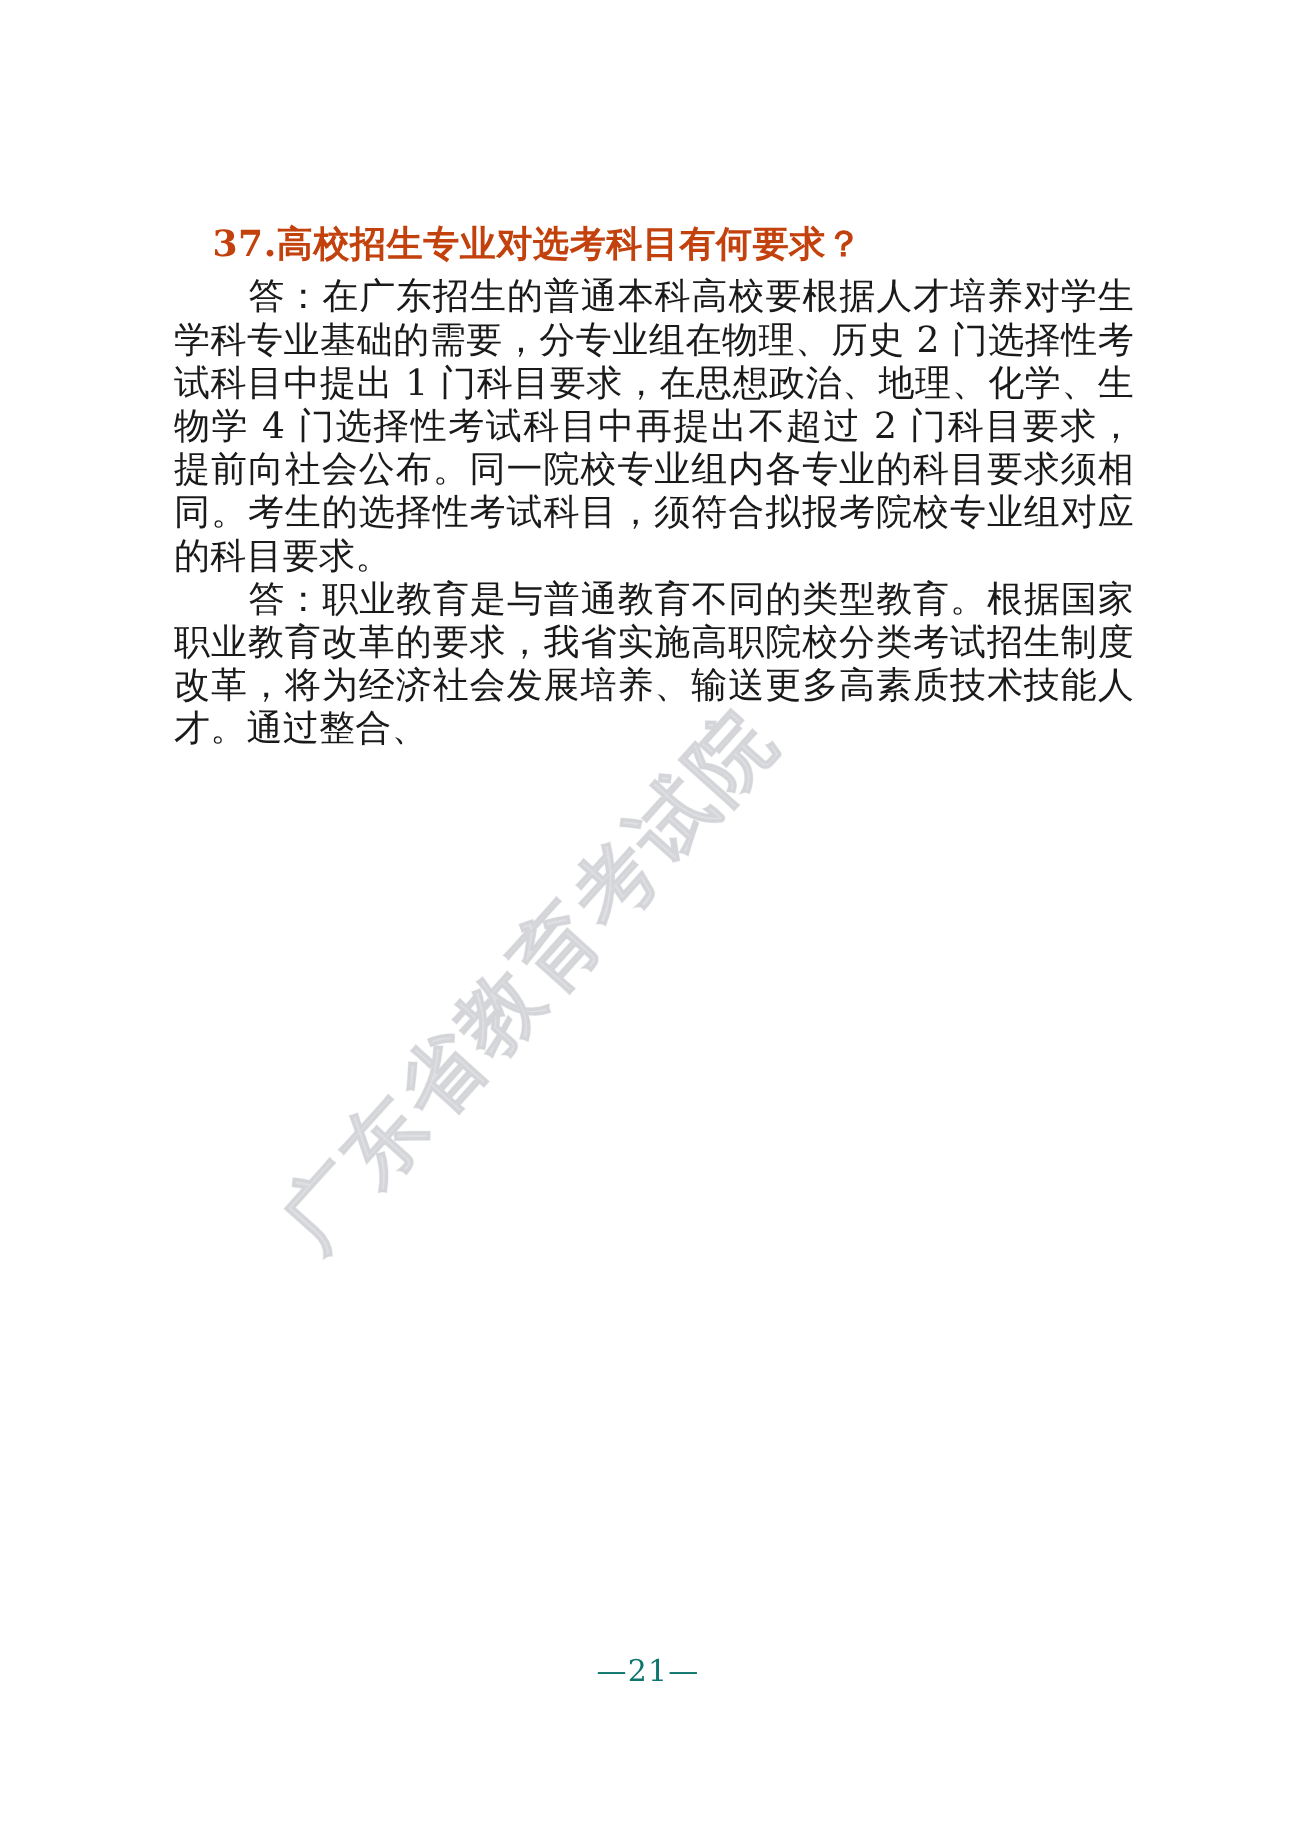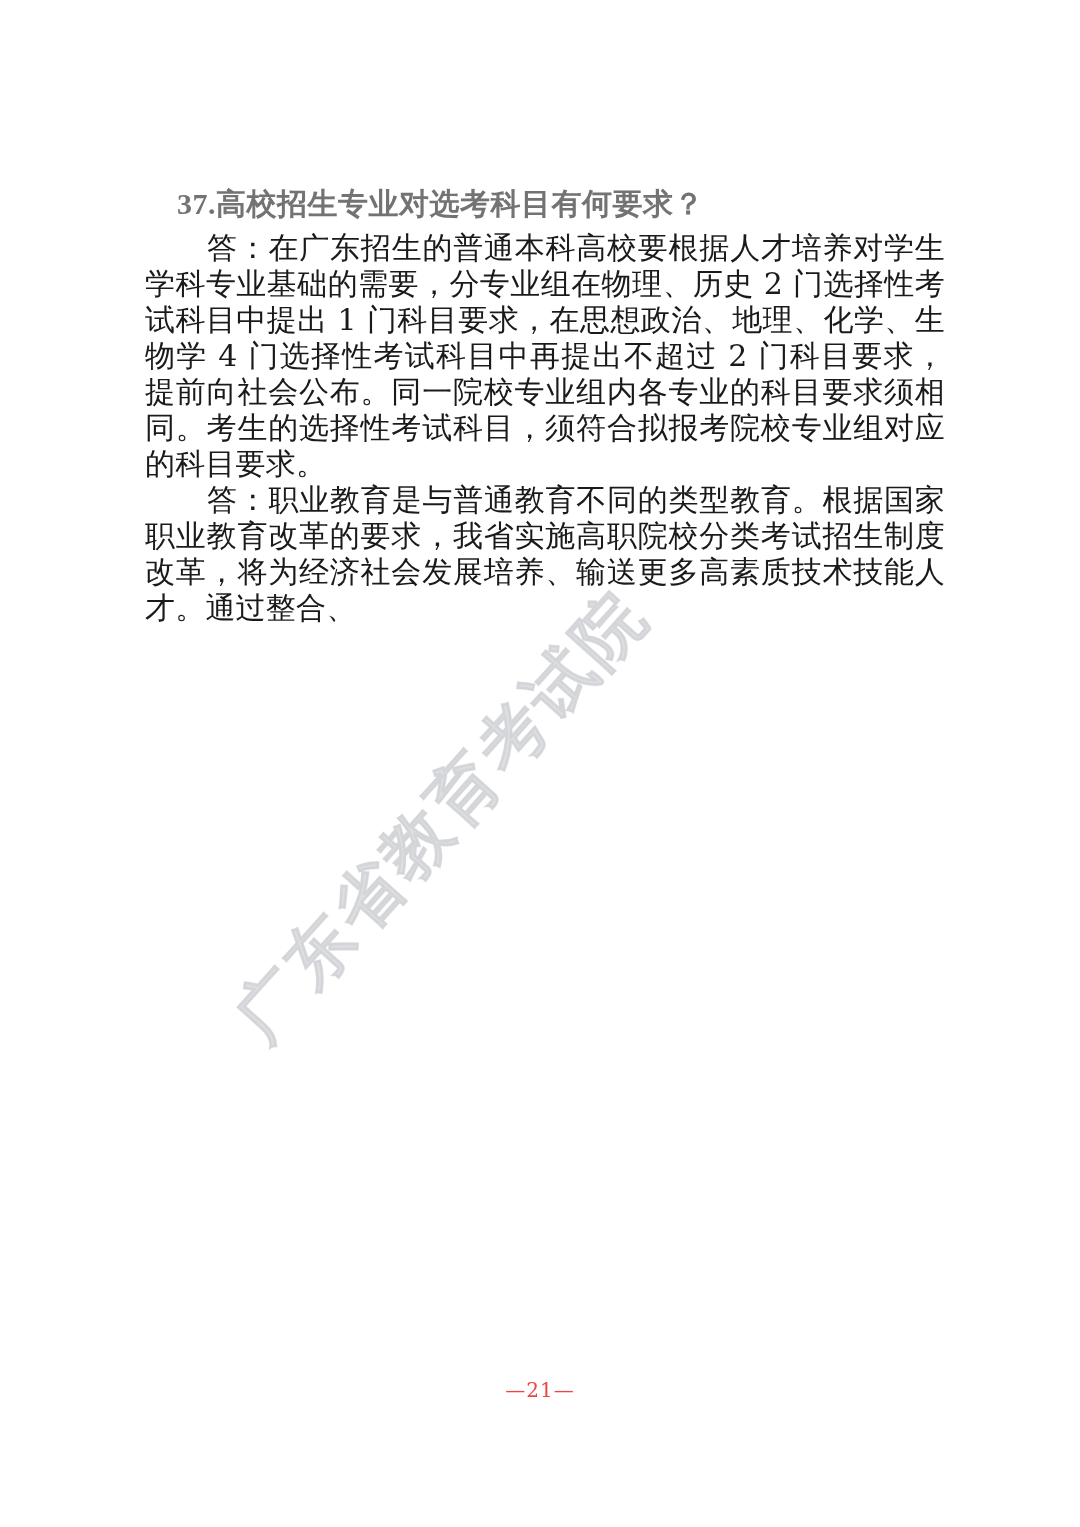--- a/index.html
+++ b/index.html
@@ -56,23 +56,22 @@
     z-index: 2;
   }
 
   .q-heading {
     font-size: 30px;
     font-weight: 700;
     line-height: 52px;
     margin: 0;
     padding: 0 0 0 32px;
     letter-spacing: 0.5px;
-    color: #737373;
+    color: #c2410c;
     white-space: nowrap;
-    font-family: Liberation Serif, serif;
   }
 
   .section-heading {
     font-size: 30px;
     font-weight: 700;
     line-height: 52px;
     margin: 0;
     padding: 0 0 0 32px;
     letter-spacing: 0.5px;
     color: #111;
@@ -94,23 +93,23 @@
   
   #footer {
     position: absolute;
     left: 0;
     top: 1378px;
     width: 1080px;
     text-align: center;
     z-index: 2;
   }
   #page-number {
-    font-size: 20px;
+    font-size: 25px;
     letter-spacing: 1px;
-    color: #ef4444;
+    color: #0f766e;
     font-family: "DejaVu Serif", "Liberation Serif", serif;
   }
 </style>
 </head>
 <body>
 
 <div id="page">
 
   <div id="watermark-layer">
     <div class="watermark-text">广东省教育考试院</div>

